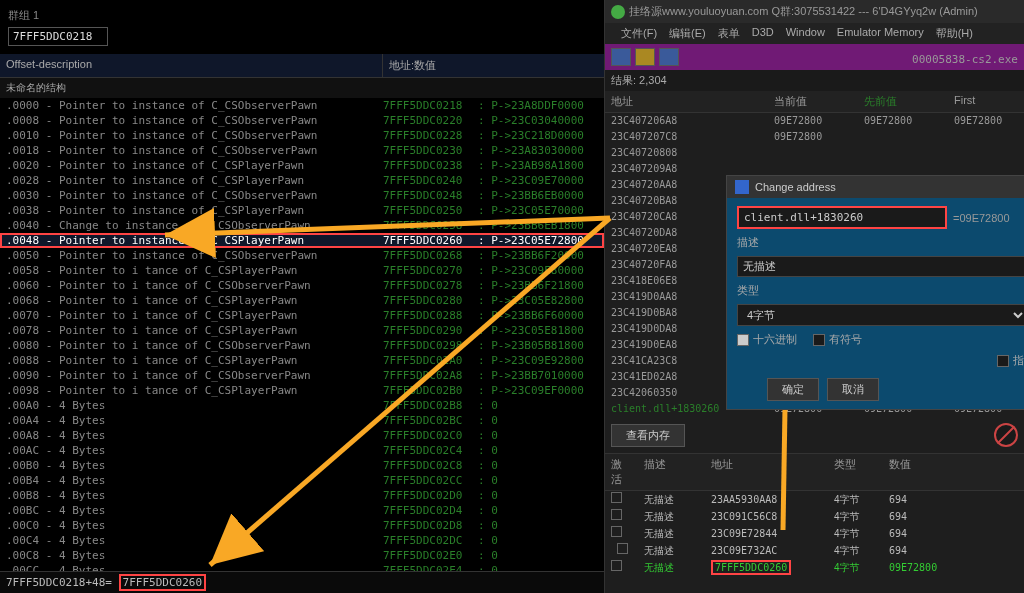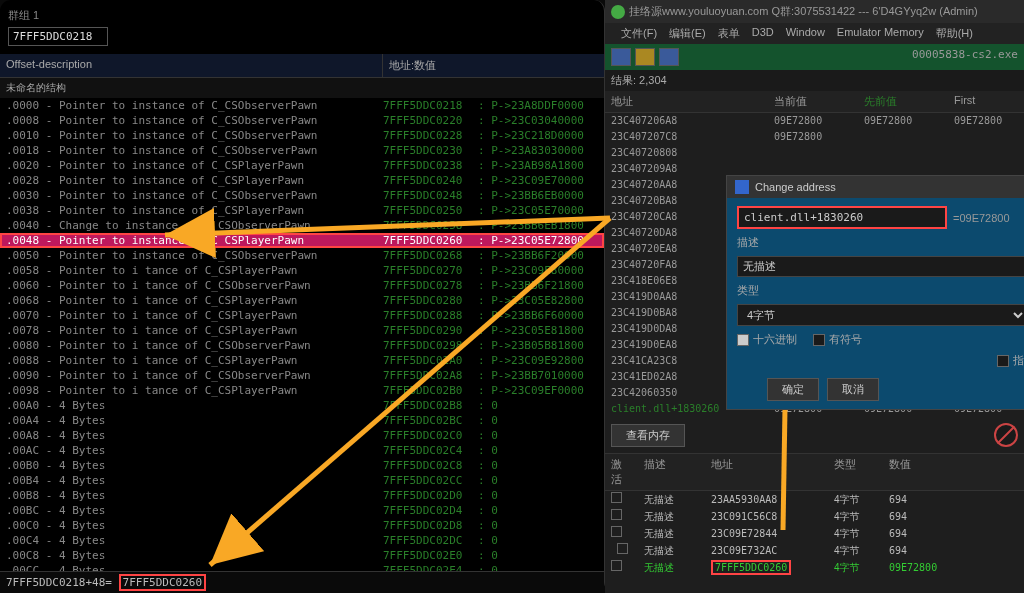--- a/index.html
+++ b/index.html
@@ -1,41 +1,41 @@
 <!DOCTYPE html>
 <html><head>
 <meta charset="utf-8">
 <style>
 * { margin: 0; padding: 0; box-sizing: border-box; }
 body { width: 1024px; height: 593px; background: #0a0a0a; font-family: "Segoe UI", Arial, sans-serif; font-size: 11px; color: #ccc; overflow: hidden; position: relative; }
 .container { display: flex; width: 100%; height: 100%; }
-.left-panel { width: 605px; background: #000; border-right: 1px solid #333; display: flex; flex-direction: column; border-radius: 11px; }
+.left-panel { width: 605px; background: #000; border-right: 1px solid #333; display: flex; flex-direction: column; }
 .top-box { padding: 8px; display: flex; flex-direction: column; gap: 4px; }
 .group-label { color: #888; font-size: 11px; }
 .addr-box { border: 1px solid #555; padding: 2px 4px; display: inline-block; width: 100px; color: #ddd; font-family: monospace; }
 .headers { display: flex; background: #0f172a; border-bottom: 1px solid #333; }
 .header-cell { padding: 4px 6px; color: #aaa; font-size: 11px; }
 .hdr-offset { width: 383px; border-right: 1px solid #333; }
 .hdr-addrval { flex: 1; }
 .geom-label { padding: 3px 6px; color: #aaa; font-size: 10px; background: #111; }
 .memory-list { flex: 1; overflow: hidden; font-family: Consolas, monospace; font-size: 11px; }
 .mem-row { display: flex; padding: 0 6px; line-height: 15px; white-space: nowrap; }
 .mem-offset { width: 377px; color: #888; }
 .mem-addr { width: 95px; color: #2a7f2a; }
 .mem-val { color: #2a7f2a; }
-.mem-row.selected { background: #be185d; }
+.mem-row.selected { background: #0f172a; }
 .mem-row.selected .mem-offset, .mem-row.selected .mem-addr, .mem-row.selected .mem-val { color: #fff; }
 .mem-row.red-box { outline: 2px solid #f44; outline-offset: -2px; }
 .status-bar { padding: 4px 6px; background: #0a0a0a; border-top: 1px solid #333; color: #bbb; font-family: monospace; font-size: 11px; }
 .status-val { border: 2px solid #f44; padding: 0 2px; }
 .right-panel { flex: 1; background: #1e1e1e; display: flex; flex-direction: column; position: relative; }
 .title-bar { background: #2a2a2a; padding: 4px 6px; color: #999; font-size: 11px; display: flex; align-items: center; gap: 4px; }
 .title-icon { width: 14px; height: 14px; background: #4a4; border-radius: 50%; }
 .menu-bar { background: #222; padding: 3px 16px; display: flex; gap: 12px; color: #aaa; font-size: 11px; }
-.toolbar { background: #14532d; padding: 4px 6px; display: flex; align-items: flex-start; gap: 4px; }
+.toolbar { background: #701a75; padding: 4px 6px; display: flex; align-items: flex-end; gap: 4px; }
 .tool-icon { width: 20px; height: 18px; background: #444; border: 1px solid #555; }
 .tool-icon.blue { background: #3a5a9a; }
 .tool-icon.yellow { background: #aa8822; }
 .proc-name { margin-left: auto; color: #999; font-size: 11px; font-family: monospace; }
 .result-bar { padding: 3px 6px; color: #aaa; font-size: 11px; background: #1a1a1a; }
 .data-table { width: 100%; }
 .data-headers { display: flex; background: #222; border-bottom: 1px solid #333; }
 .data-hdr { padding: 3px 6px; color: #999; font-size: 11px; }
 .dh-addr { width: 163px; }
 .dh-cur { width: 90px; }

